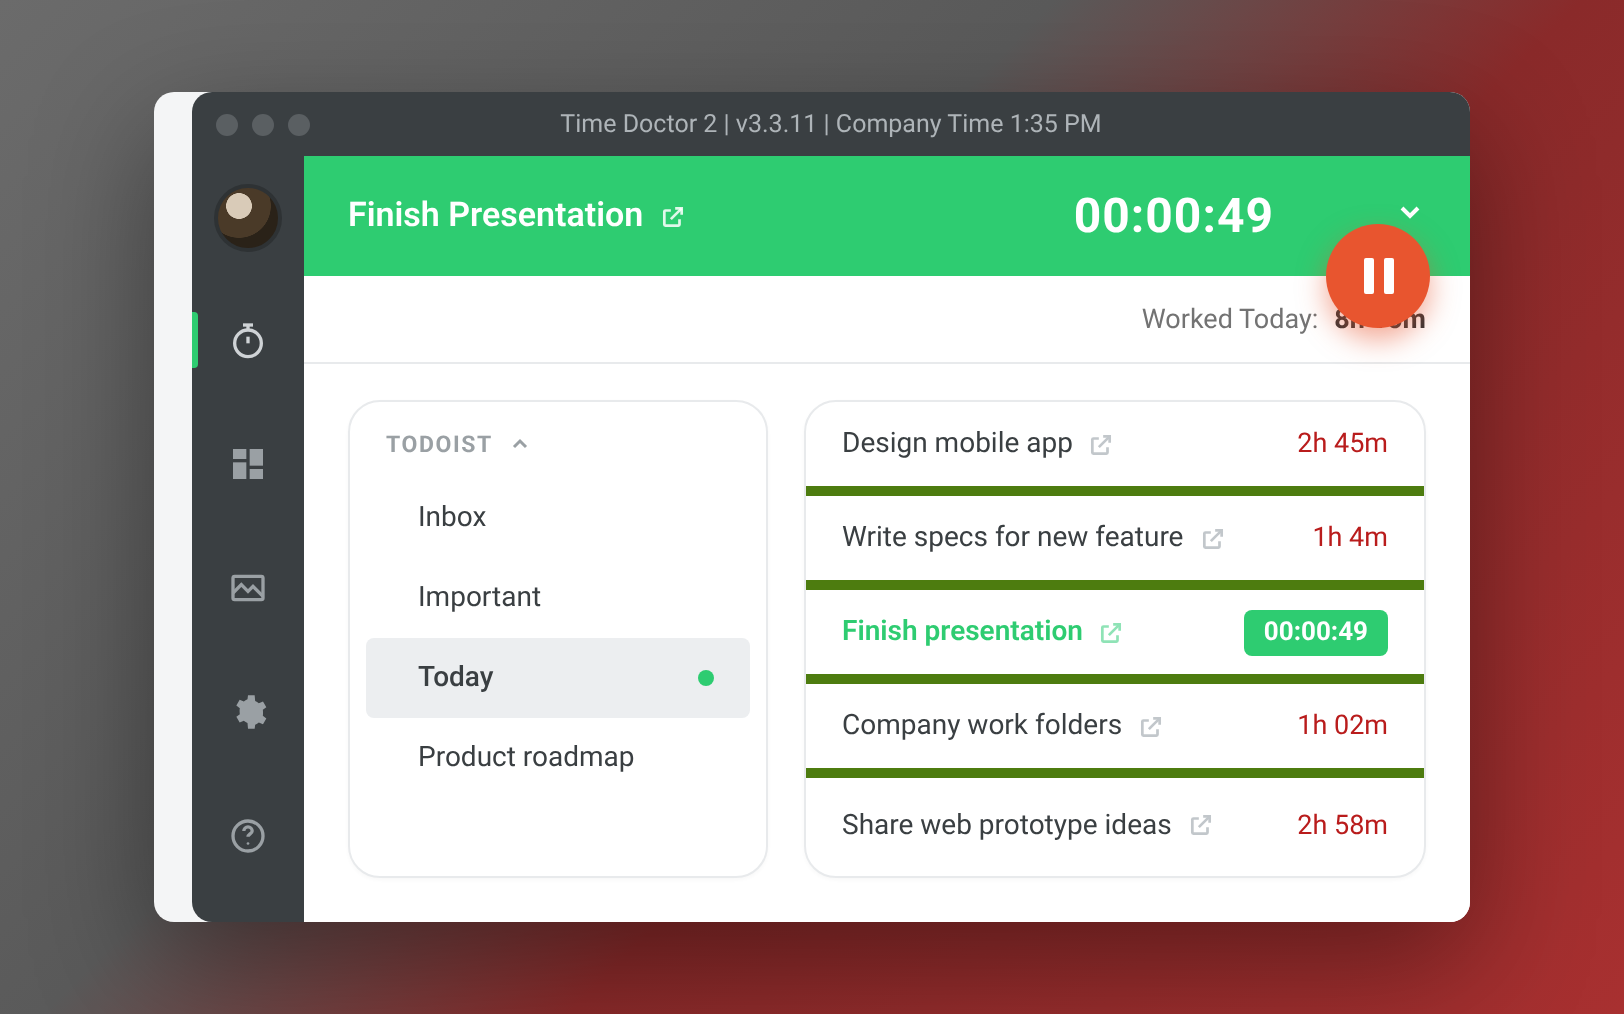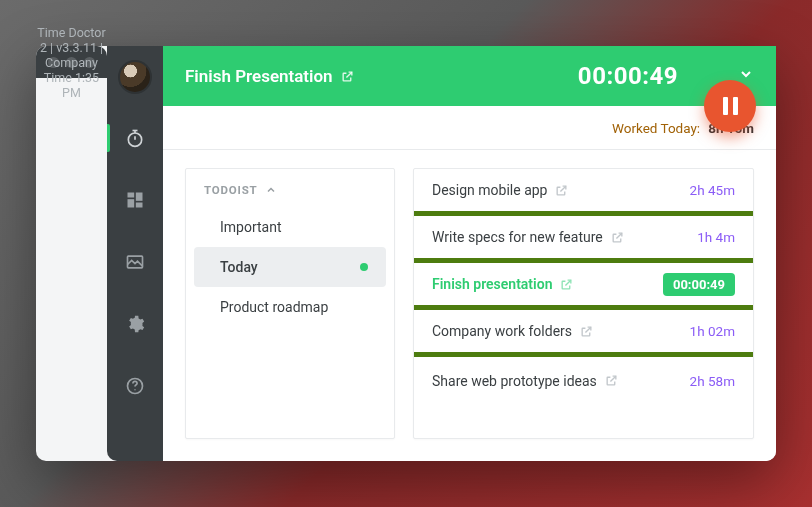--- a/index.html
+++ b/index.html
@@ -1,19 +1,19 @@
 <!DOCTYPE html>
 <html><head>
 <meta charset="utf-8">
 <style>
 * { box-sizing: border-box; margin: 0; padding: 0; }
 html, body { width: 812px; height: 507px; font-family: -apple-system, BlinkMacSystemFont, "Segoe UI", Roboto, sans-serif; }
 body { background: linear-gradient(135deg, #6b6b6b 0%, #5a5a5a 40%, #8a2a2a 60%, #a83030 100%); display: flex; align-items: center; justify-content: center; }
 
-.window { width: 740px; height: 415px; background: #f4f5f6; border-radius: 10px; overflow: visible; box-shadow: 0 20px 60px rgba(0,0,0,0.4); display: flex; flex-direction: row; position: relative; }
+.window { width: 658px; height: 415px; background: #f4f5f6; border-radius: 10px; overflow: visible; box-shadow: 0 20px 60px rgba(0,0,0,0.4); display: flex; flex-direction: column; position: relative; padding-left: 19px; }
 
 .titlebar { height: 32px; background: #3a3f42; border-radius: 10px 10px 0 0; display: flex; align-items: center; padding: 0 12px; position: relative; }
 .traffic { display: flex; gap: 7px; }
 .traffic span { width: 11px; height: 11px; border-radius: 50%; background: #5a5f62; display: block; }
 .titlebar-text { position: absolute; left: 0; right: 0; text-align: center; color: #aeb4b8; font-size: 12.5px; pointer-events: none; }
 
 .body { flex: 1; display: flex; min-height: 0; justify-content: center; }
 .sidebar { width: 56px; background: #3a3f42; border-radius: 0 0 0 10px; display: flex; flex-direction: column; align-items: center; padding-top: 14px; gap: 26px; position: relative; }
 .avatar { width: 34px; height: 34px; border-radius: 50%; background: radial-gradient(circle at 35% 30%, #d9cbb8 0 22%, #4a3a28 23% 55%, #2a2218 56% 100%); border: 2px solid #2e3234; }
 .nav-item { width: 56px; height: 36px; display: flex; align-items: center; justify-content: center; color: #9aa0a4; cursor: pointer; position: relative; }
@@ -26,39 +26,39 @@
 .header { background: #2ecc71; height: 60px; display: flex; align-items: center; padding: 0 22px; color: #fff; position: relative; }
 .task-title { font-size: 17px; font-weight: 600; display: flex; align-items: center; gap: 8px; }
 .timer { margin-left: auto; font-size: 24px; font-weight: 700; letter-spacing: 0.5px; margin-right: 58px; }
 .chev { margin-left: 2px; }
 
 .pause-btn { position: absolute; right: 20px; top: 34px; width: 52px; height: 52px; border-radius: 50%; background: #e8552f; display: flex; align-items: center; justify-content: center; box-shadow: 0 6px 14px rgba(232,85,47,0.5); cursor: pointer; z-index: 5; }
 .pause-btn .bars { display:flex; gap:5px; }
 .pause-btn .bars span { width:5px; height:18px; background:#fff; border-radius:1px; display:block; }
 
 .worked-row { height: 44px; display: flex; align-items: center; justify-content: flex-end; padding: 0 22px; border-bottom: 1px solid #e8eaec; font-size: 13.5px; color: #4a4f52; gap: 8px; background:#fff; }
-.worked-row .label { color: #a16207; }
+.worked-row .label { color: #737373; }
 .worked-row .value { font-weight: 700; color: #2e3234; }
 
 .content { flex:1; display:flex; padding: 18px 22px 22px 22px; gap: 18px; min-height:0; }
 
-.panel { background:#fff; border:1px solid #e8eaec; border-radius:2px; box-shadow: 0 1px 2px rgba(0,0,0,0.03); }
+.panel { background:#fff; border:1px solid #e8eaec; border-radius:16px; box-shadow: 0 1px 2px rgba(0,0,0,0.03); }
 .left-panel { width: 210px; padding: 14px 0 10px 0; }
 .section-header { display:flex; align-items:center; gap:8px; padding: 0 18px 10px 18px; color:#9aa0a4; font-size:11.5px; font-weight:700; letter-spacing:0.8px; cursor:pointer; }
 .section-header svg { width:12px; height:12px; }
 .folder-list { display:flex; flex-direction:column; }
 .folder { height:40px; display:flex; align-items:center; padding: 0 18px 0 26px; font-size:14px; color:#3a3f42; cursor:pointer; border-radius:4px; margin: 0 8px; position:relative; }
 .folder.active { background:#eceef0; font-weight:500; }
 .folder .dot { width:8px; height:8px; border-radius:50%; background:#2ecc71; margin-left:auto; }
 
 .task-panel { flex:1; display:flex; flex-direction:column; }
 .task-row { height:47px; display:flex; align-items:center; padding: 0 18px; border-bottom:5px solid #4d7c0f; font-size:14px; color:#3a3f42; cursor:pointer; gap:8px; }
 .task-row:last-child { border-bottom:none; }
 .task-row .name { display:flex; align-items:center; gap:8px; }
-.task-row .time { margin-left:auto; color:#8b5cf6; font-size:13.5px; }
+.task-row .time { margin-left:auto; color:#b91c1c; font-size:13.5px; }
 .task-row.active .name { color:#2ecc71; font-weight:600; }
 .task-row.active .time { background:#2ecc71; color:#fff; font-weight:700; padding:4px 10px; border-radius:4px; font-size:13px; }
 .ext-icon { width:13px; height:13px; color:#c2c7cb; flex-shrink:0; }
 .task-row.active .ext-icon { color:#8fe3b6; }
 .header .ext-icon { color: rgba(255,255,255,0.85); }
 </style>
 </head>
 <body>
 
 <div class="window">
@@ -145,20 +145,23 @@
       <div class="content">
         <div class="panel left-panel">
           <div class="section-header">
             <span>TODOIST</span>
             <svg viewBox="0 0 24 24" fill="none" stroke="currentColor" stroke-width="3">
                 <path d="M6 15l6-6 6 6"></path>
               </svg>
           </div>
           <div class="folder-list">
             <div class="folder">
+              <span>Inbox</span>
+            </div>
+            <div class="folder">
               <span>Important</span>
             </div>
             <div class="folder active">
               <span>Today</span>
               <span class="dot"></span>
             </div>
             <div class="folder">
               <span>Product roadmap</span>
             </div>
           </div>

